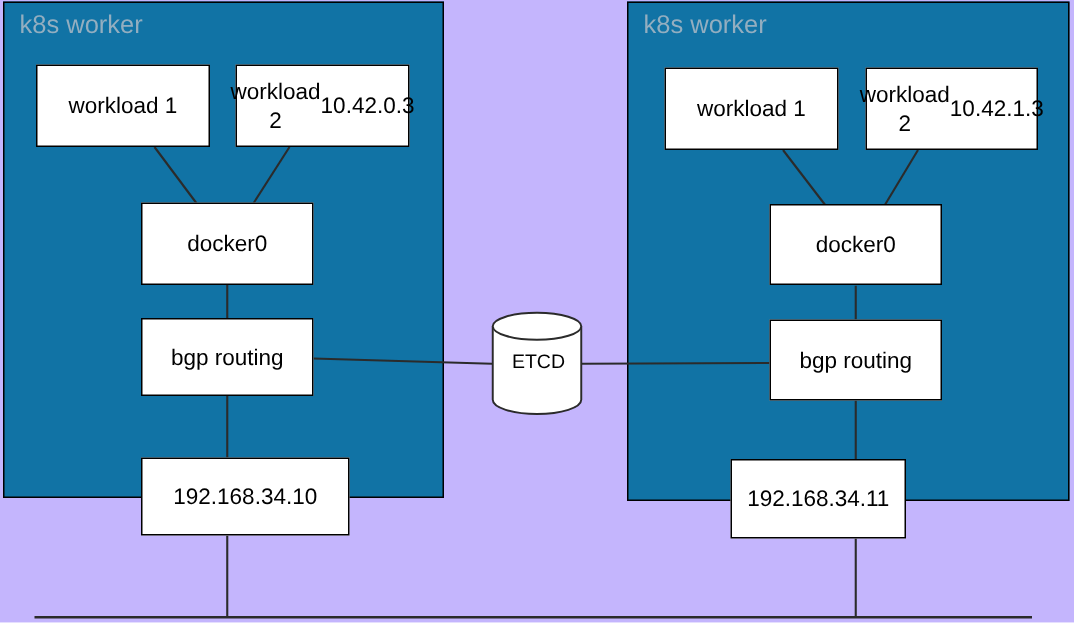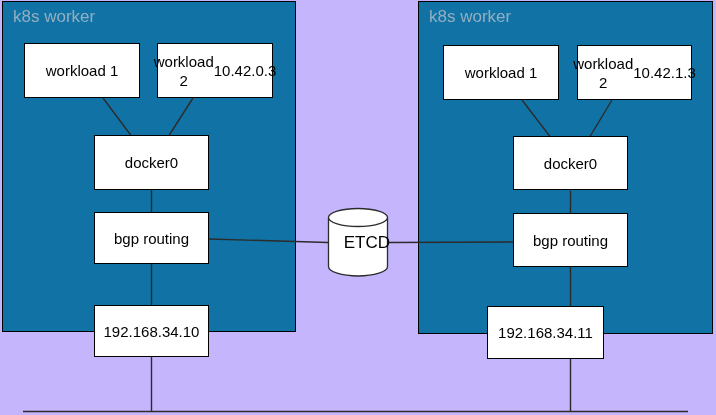--- a/index.html
+++ b/index.html
@@ -54,22 +54,22 @@
     font-size: 15px;
     line-height: 19px;
     color: var(--text);
     z-index: 3;
   }
   .etcd-label {
     position: absolute;
     left: 328px;
     top: 233px;
     width: 62px;
-    text-align: right;
-    font-size: 17px;
+    text-align: center;
+    font-size: 13px;
     color: var(--text);
     z-index: 3;
   }
 </style>
 </head>
 <body>
 
 <div class="canvas">
 
   <div class="worker" style="left:2px; top:1px; width:294px; height:331px;">
@@ -112,21 +112,21 @@
   <div class="node" style="left:157px; top:43px; width:116px; height:55px;">
     <span>workload 2</span>
     <span>10.42.0.3</span>
   </div>
   <div class="node" style="left:94px; top:135px; width:115px; height:55px;">
     <span>docker0</span>
   </div>
   <div class="node" style="left:94px; top:212px; width:115px; height:52px;">
     <span>bgp routing</span>
   </div>
-  <div class="node" style="left:94px; top:305px; width:115px; height:52px;">
+  <div class="node" style="left:94px; top:305px; width:139px; height:52px;">
     <span>192.168.34.10</span>
   </div>
 
   <div class="node" style="left:443px; top:45px; width:116px; height:55px;">
     <span>workload 1</span>
   </div>
   <div class="node" style="left:577px; top:45px; width:115px; height:55px;">
     <span>workload 2</span>
     <span>10.42.1.3</span>
   </div>

